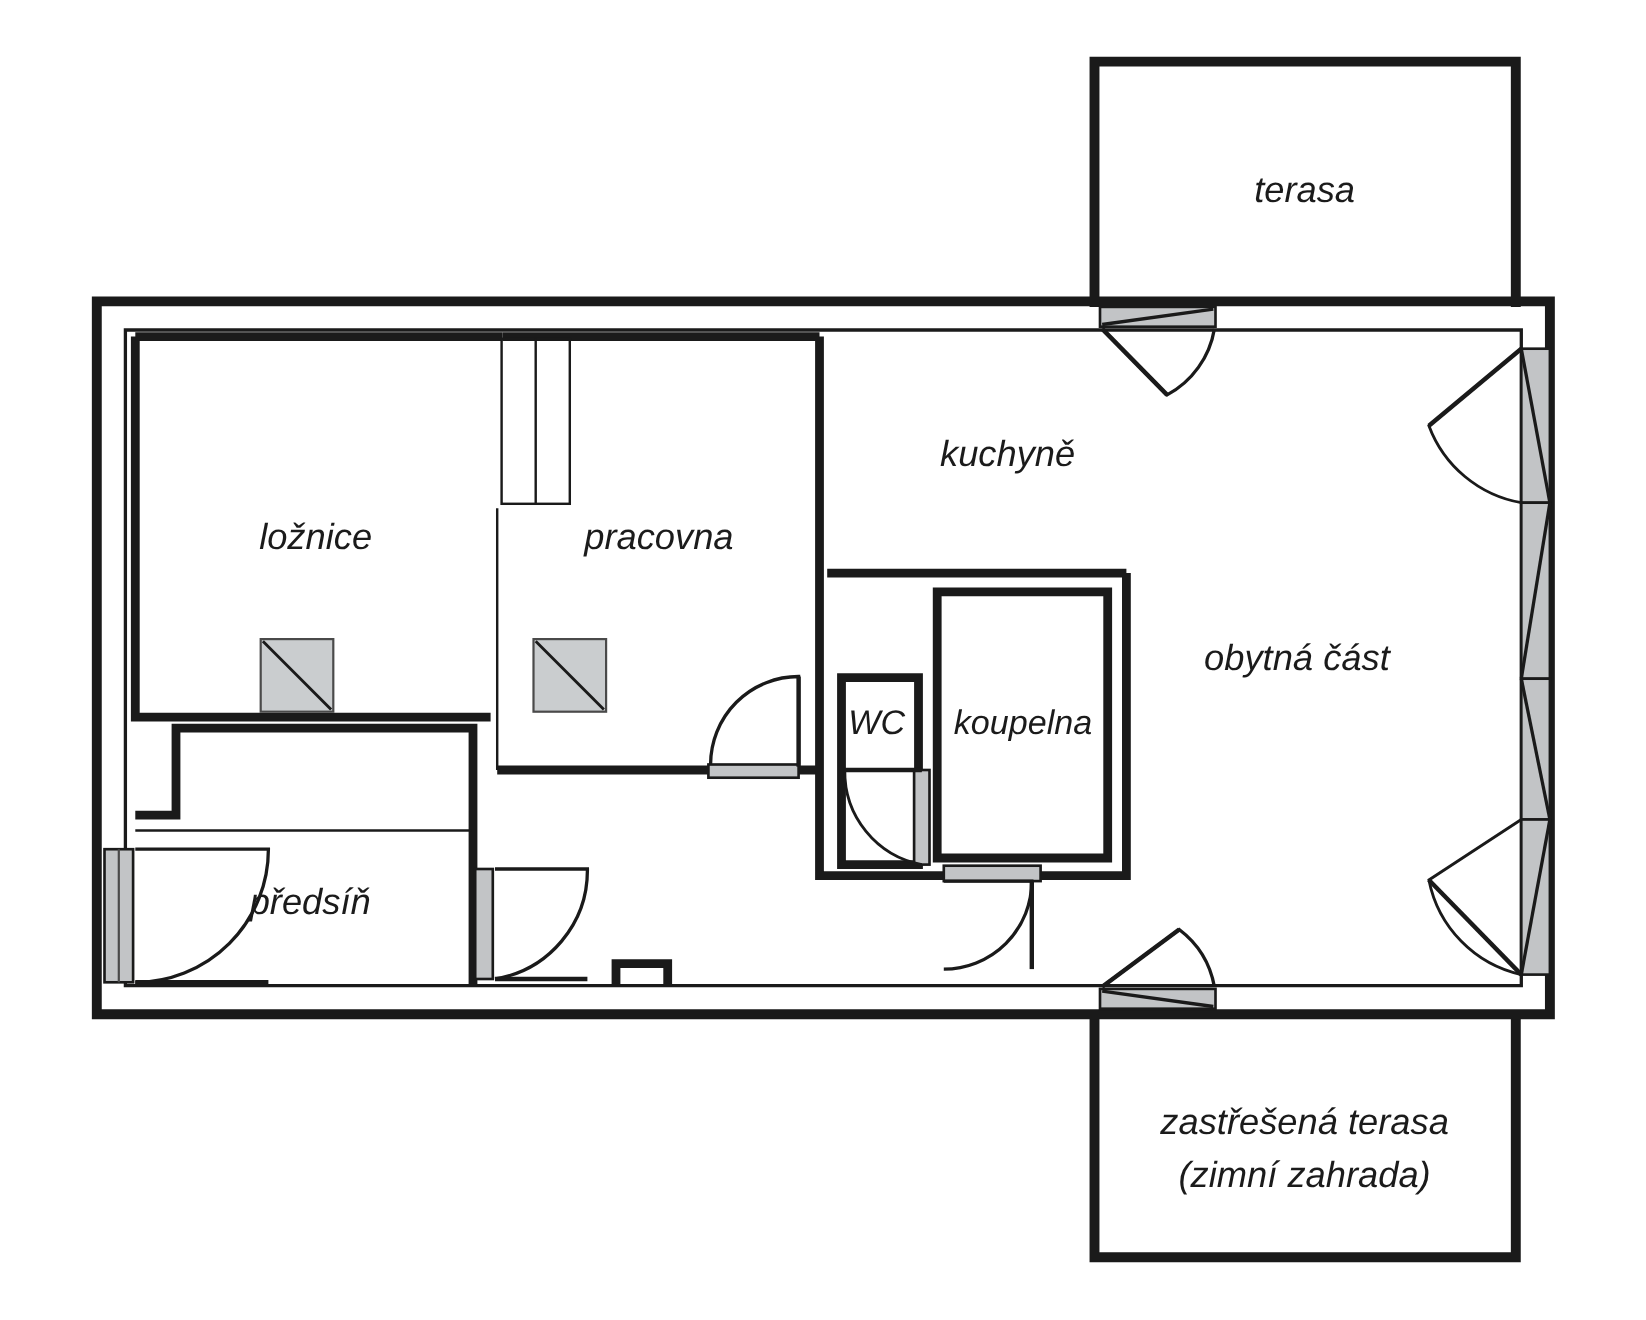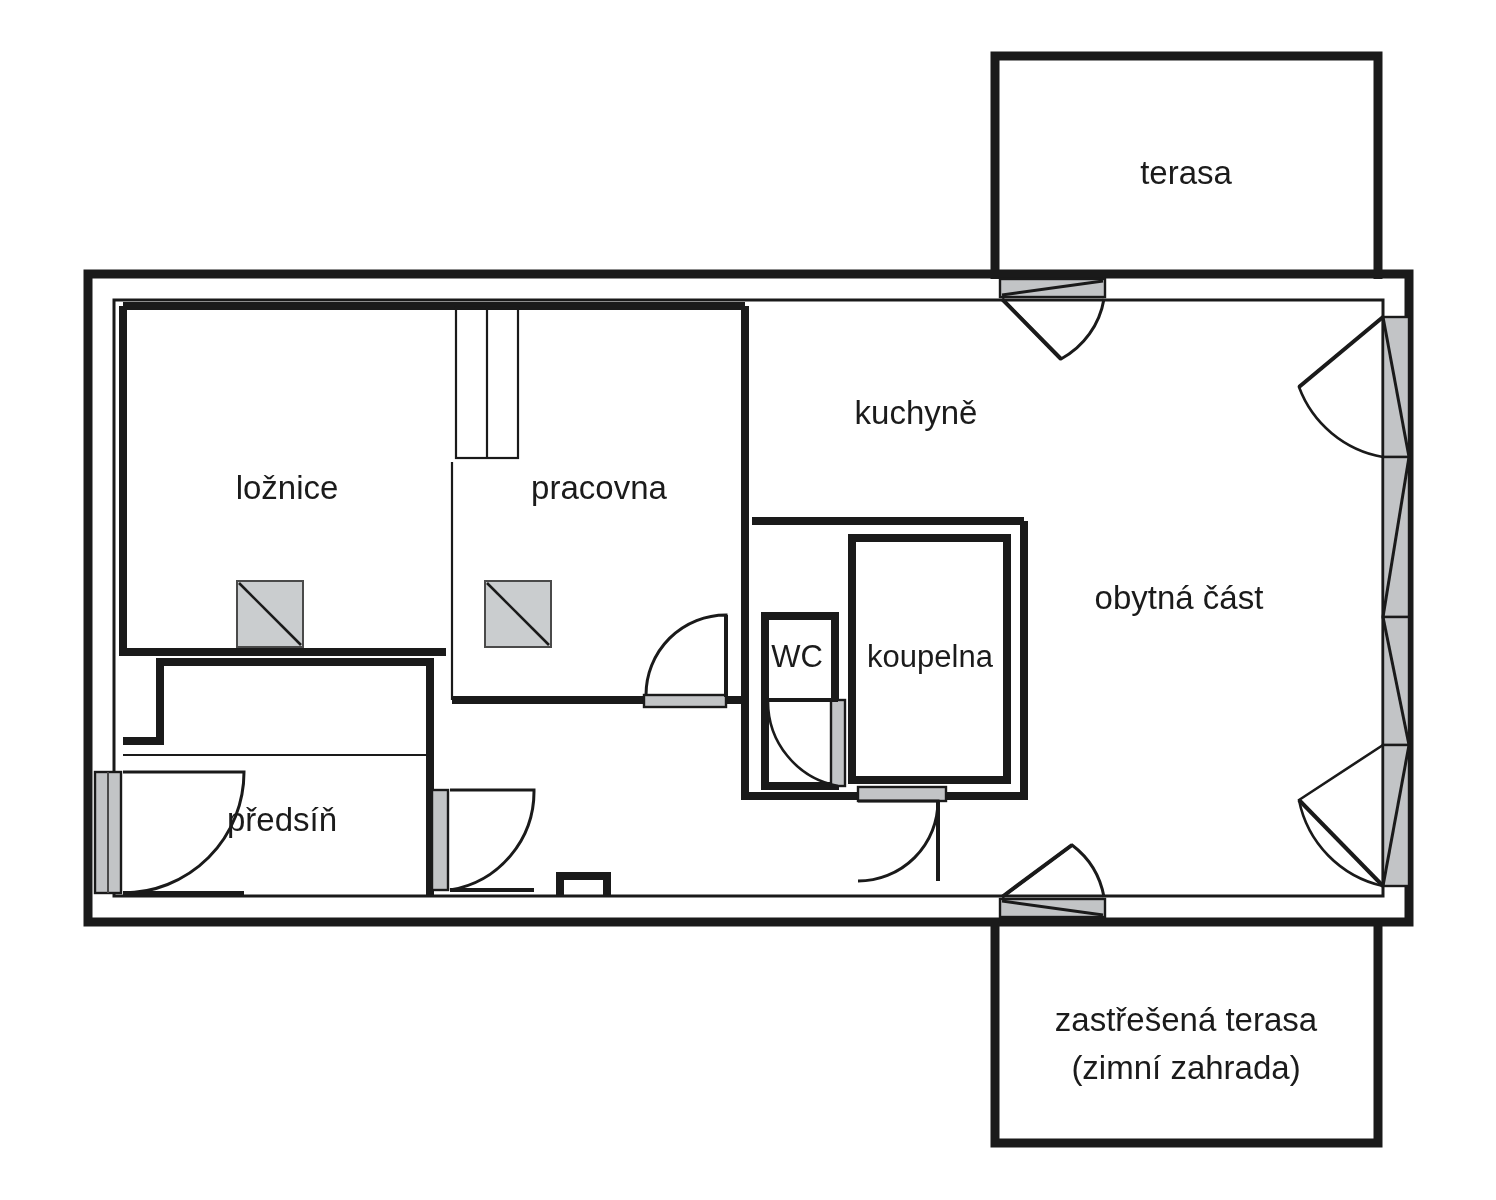--- a/index.html
+++ b/index.html
@@ -1,19 +1,19 @@
 <!DOCTYPE html>
 <html><head>
 <meta charset="utf-8">
 <title>Floor Plan</title>
 <style>
   html,body{margin:0;padding:0;background:#ffffff;}
   body{width:1496px;height:1200px;overflow:hidden;
        font-family:"Liberation Sans","DejaVu Sans",sans-serif;}
-  #plan-root{position:relative;width:1496px;height:1200px;background:#fff;}
+  #plan-root{position:relative;width:1496px;height:1200px;background:#fff;font-style:italic;}
   svg#floorplan{position:absolute;left:0;top:0;width:1496px;height:1200px;display:block;}
   .rlabel{font-family:"Liberation Sans","DejaVu Sans",sans-serif;
           font-size:33px;fill:#1b1b1b;text-anchor:middle;
           dominant-baseline:middle;}
   .rlabel.small{font-size:31px;}
   .wall{fill:none;stroke:#1a1a1a;}
   .w-out{stroke-width:9;}
   .w-in{stroke-width:8;}
   .w-thin{stroke-width:3;}
   .w-hair{stroke-width:2.2;}

